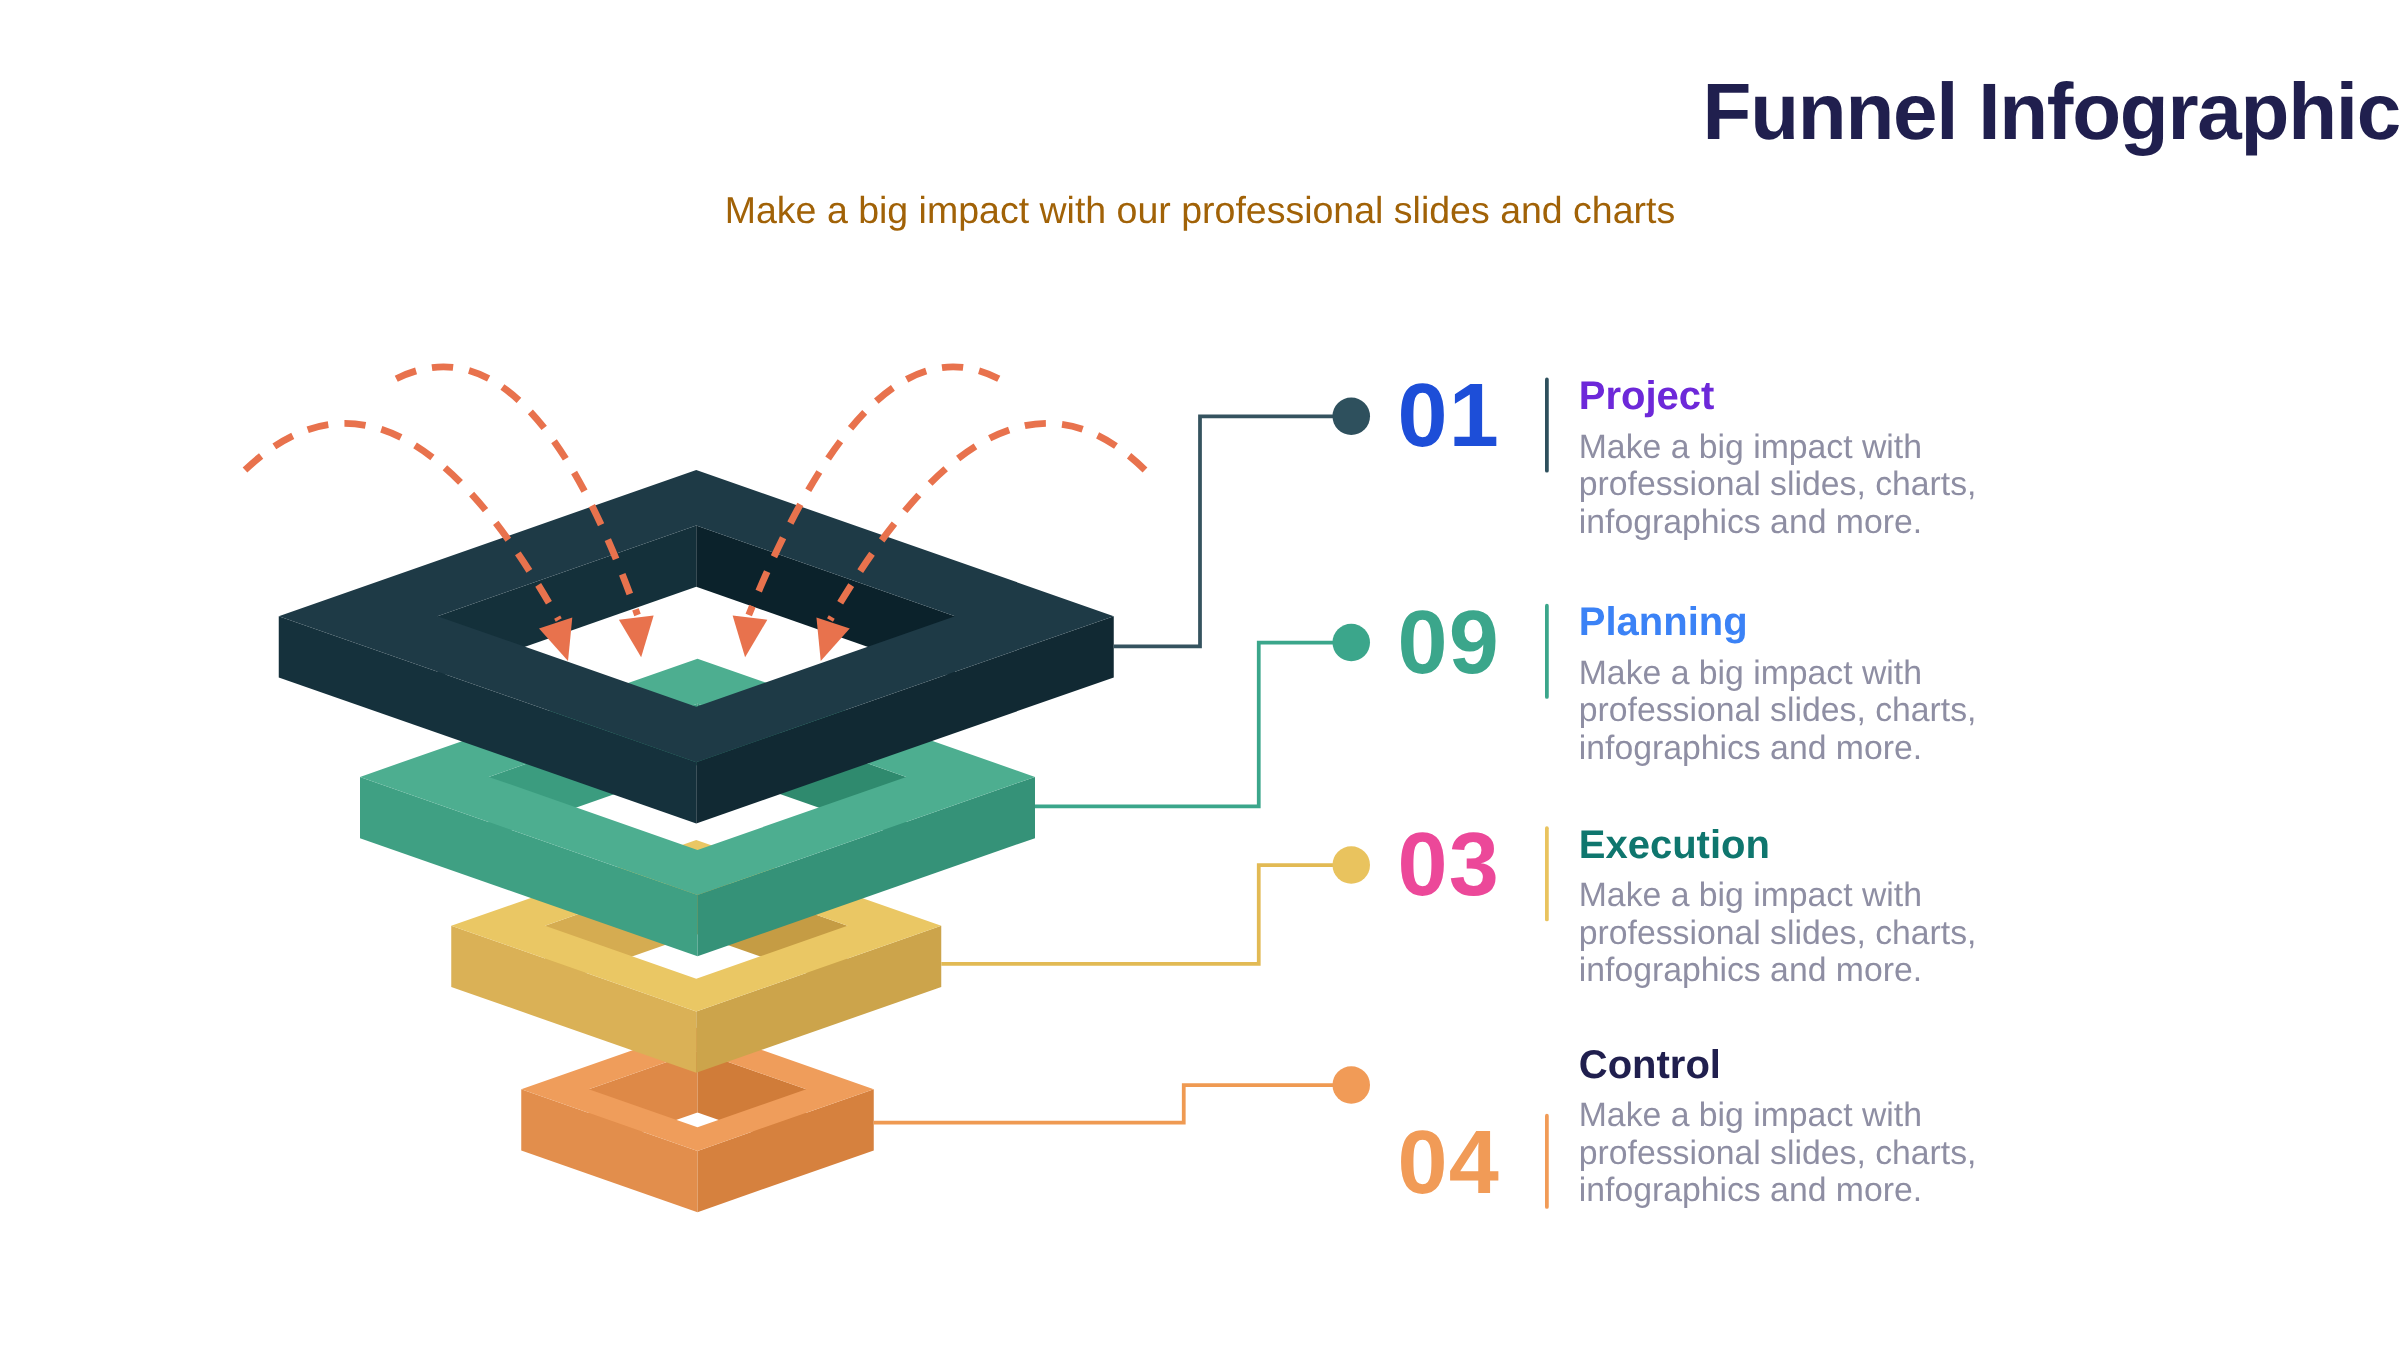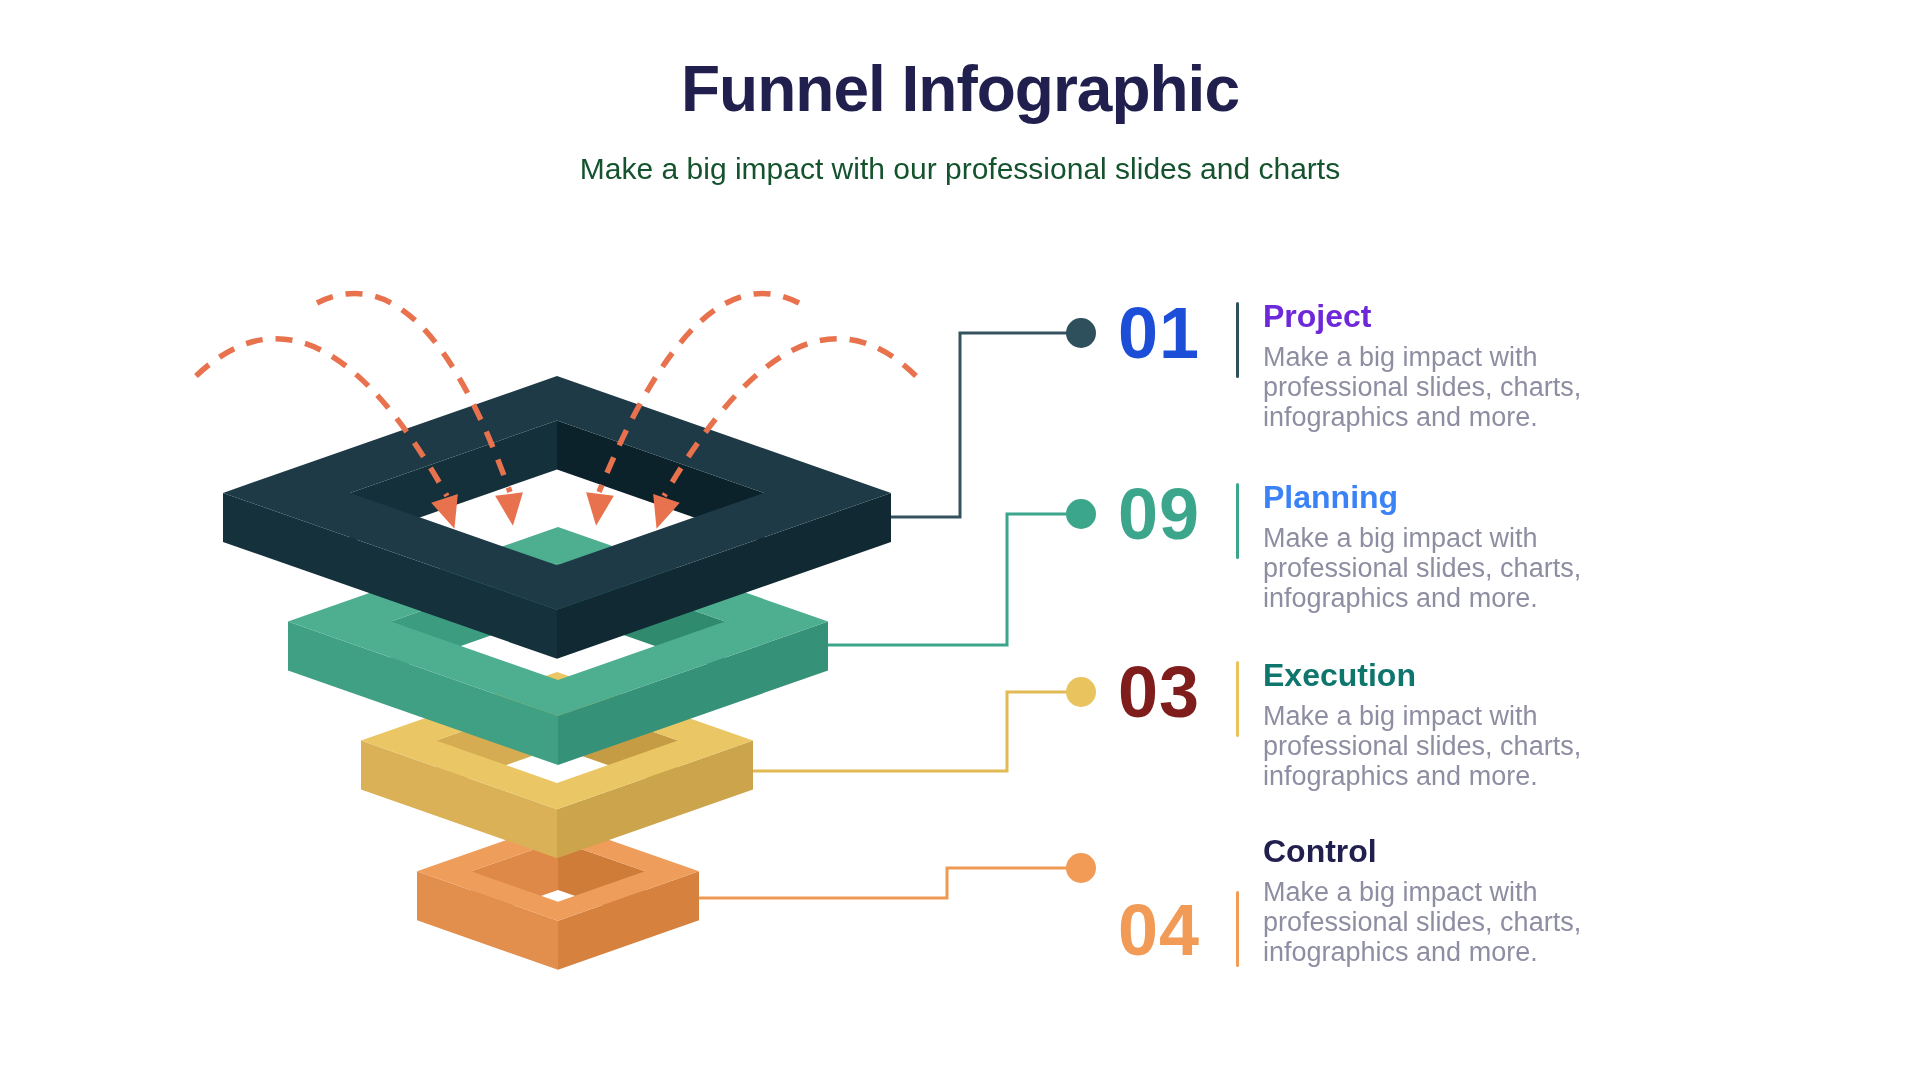--- a/index.html
+++ b/index.html
@@ -1,35 +1,35 @@
 <!DOCTYPE html>
 <html><head>
 <meta charset="utf-8">
 <style>
   html,body{margin:0;padding:0;background:#ffffff;}
   .canvas{position:relative;width:1920px;height:1081px;background:#ffffff;overflow:hidden;
           font-family:"Liberation Sans", sans-serif;}
-  .title{position:absolute;top:52px;left:0;width:100%;margin:0;text-align:center;
+  .title{position:absolute;top:52px;left:0;width:100%;margin:0;text-align:right;
          font-size:64px;font-weight:800;letter-spacing:-1px;}
   .subtitle{position:absolute;top:152px;left:0;width:100%;margin:0;text-align:center;
          font-size:30px;font-weight:400;}
   #fsvg{position:absolute;left:0;top:0;}
   .step{position:absolute;left:1118px;display:flex;align-items:flex-start;}
   .num{width:112px;font-size:72px;font-weight:700;line-height:74px;letter-spacing:1px;}
   .bar{width:3px;height:76px;margin:6px 24px 0 6px;border-radius:2px;}
   .txt{width:380px;}
   .lbl{font-size:32px;font-weight:700;line-height:36px;margin-top:2px;}
   .dsc{font-size:27px;line-height:30px;margin-top:8px;}
 </style>
 </head>
 <body>
 
 <div class="canvas">
   <h1 class="title" style="color: rgb(32, 31, 78);">Funnel Infographic</h1>
-  <p class="subtitle" style="color: #14532d;">Make a big impact with our professional slides and charts</p>
+  <p class="subtitle" style="color: #a16207;">Make a big impact with our professional slides and charts</p>
   <svg id="fsvg" width="1920" height="1081" viewBox="0 0 1920 1081">
       <polygon points="558,840.9 471,871.35 471,920.35 558,889.9" fill="#DE8947"></polygon>
       <polygon points="558,840.9 645,871.35 645,920.35 558,889.9" fill="#D07C39"></polygon>
       <polygon points="417,871.35 558,920.7 558,969.7 417,920.35" fill="#E28E4C"></polygon>
       <polygon points="558,920.7 699,871.35 699,920.35 558,969.7" fill="#D6813E"></polygon>
       <path d="M 558,822 L 699,871.35 L 558,920.7 L 417,871.35 Z M 558,840.9 L 645,871.35 L 558,901.8 L 471,871.35 Z" fill="#EF9D5B" fill-rule="evenodd"></path>
       <polygon points="557,698.25 436,740.6 436,789.6 557,747.25" fill="#D5AC51"></polygon>
       <polygon points="557,698.25 678,740.6 678,789.6 557,747.25" fill="#C59C44"></polygon>
       <polygon points="361,740.6 557,809.2 557,858.2 361,789.6" fill="#DAB156"></polygon>
       <polygon points="557,809.2 753,740.6 753,789.6 557,858.2" fill="#CCA44B"></polygon>
@@ -72,21 +72,21 @@
       </div>
       <div class="step" style="top: 477px;">
         <div class="num" style="color: rgb(59, 166, 139);">09</div>
         <div class="bar" style="background: rgb(59, 166, 139);"></div>
         <div class="txt">
           <div class="lbl" style="color: #3b82f6;">Planning</div>
           <div class="dsc" style="color: rgb(142, 142, 163);">Make a big impact with professional slides, charts, infographics and more.</div>
         </div>
       </div>
       <div class="step" style="top: 655px;">
-        <div class="num" style="color: #7f1d1d;">03</div>
+        <div class="num" style="color: #ec4899;">03</div>
         <div class="bar" style="background: rgb(233, 195, 94);"></div>
         <div class="txt">
           <div class="lbl" style="color: #0f766e;">Execution</div>
           <div class="dsc" style="color: rgb(142, 142, 163);">Make a big impact with professional slides, charts, infographics and more.</div>
         </div>
       </div>
       <div class="step" style="top: 831px; align-items: flex-end;">
         <div class="num" style="color: rgb(241, 155, 87);">04</div>
         <div class="bar" style="background: rgb(241, 155, 87);"></div>
         <div class="txt">

